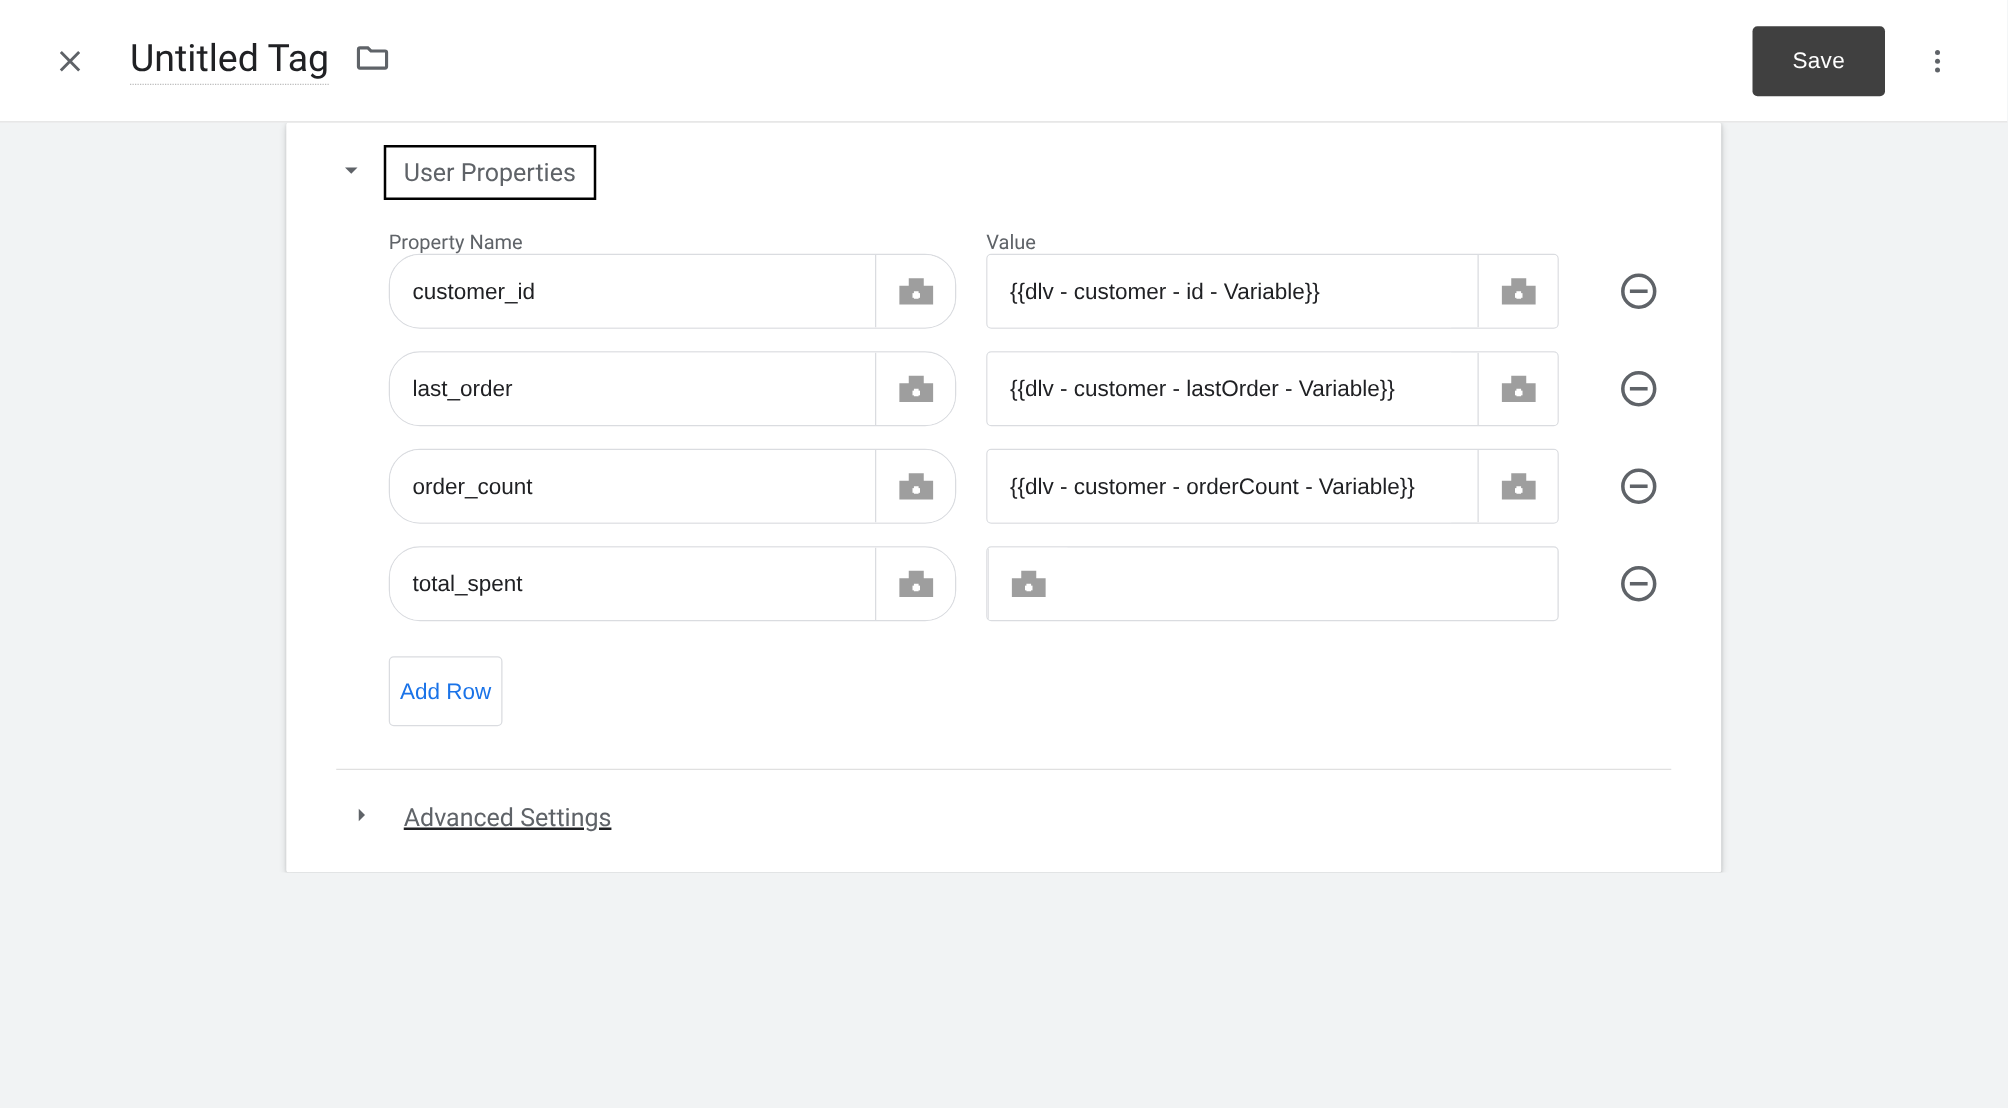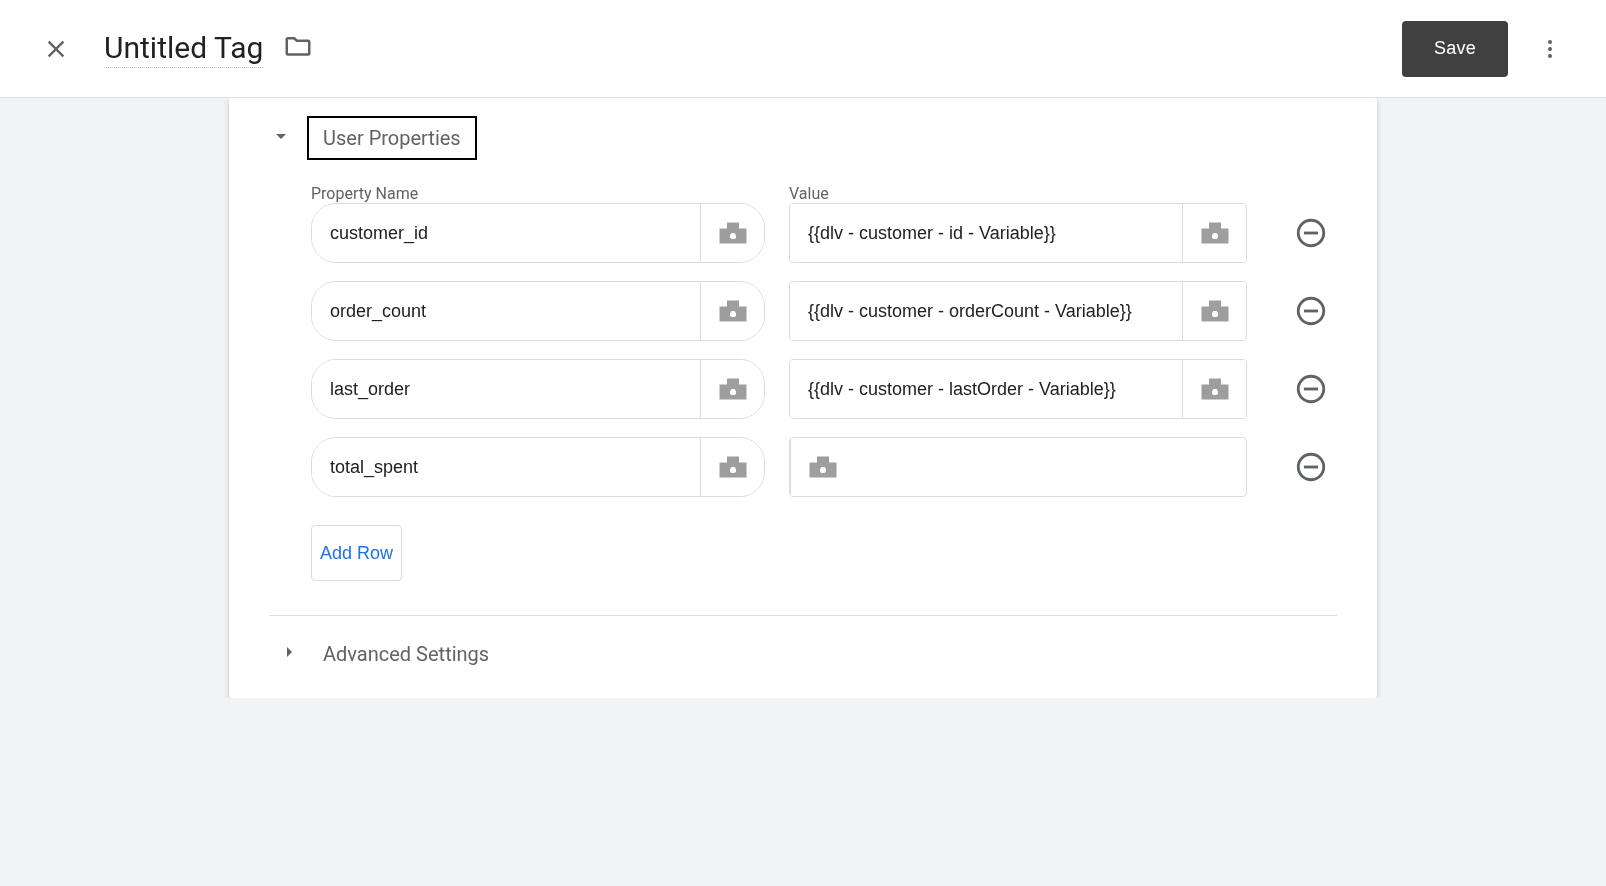--- a/index.html
+++ b/index.html
@@ -169,20 +169,21 @@
   .divider {
     border: none;
     border-top: 1px solid #e0e0e0;
     margin: 34px 40px 0 40px;
   }
   .adv {
     display: flex;
     align-items: center;
     padding: 24px 48px 0 48px;
     cursor: pointer;
+    text-decoration: underline;
   }
   .adv .expand-icon { margin-right: 22px; }
   .adv-text {
     font-size: 20px;
     color: #5f6368;
   }
 
   
   svg.icon24 { width: 24px; height: 24px; }
   svg.icon28 { width: 28px; height: 28px; }
@@ -285,55 +286,55 @@
     </div>
     <div class="remove-btn">
       <svg class="icon34">
               <use href="#remove-circ"></use>
             </svg>
     </div>
   </div>
 
   <div class="prop-row">
     <div class="field-wrap name">
-      <input class="field-input" value="order_count" style="">
+      <input class="field-input" value="last_order" style="">
       <div class="var-btn">
         <svg class="icon36">
                 <use href="#brick"></use>
               </svg>
       </div>
     </div>
     <div class="gap"></div>
     <div class="field-wrap value">
-      <input class="field-input" value="{{dlv - customer - orderCount - Variable}}" style="">
+      <input class="field-input" value="{{dlv - customer - lastOrder - Variable}}" style="">
       <div class="var-btn">
         <svg class="icon36">
                 <use href="#brick"></use>
               </svg>
       </div>
     </div>
     <div class="remove-btn">
       <svg class="icon34">
               <use href="#remove-circ"></use>
             </svg>
     </div>
   </div>
 
   <div class="prop-row">
     <div class="field-wrap name">
-      <input class="field-input" value="last_order" style="">
+      <input class="field-input" value="order_count" style="">
       <div class="var-btn">
         <svg class="icon36">
                 <use href="#brick"></use>
               </svg>
       </div>
     </div>
     <div class="gap"></div>
     <div class="field-wrap value">
-      <input class="field-input" value="{{dlv - customer - lastOrder - Variable}}" style="">
+      <input class="field-input" value="{{dlv - customer - orderCount - Variable}}" style="">
       <div class="var-btn">
         <svg class="icon36">
                 <use href="#brick"></use>
               </svg>
       </div>
     </div>
     <div class="remove-btn">
       <svg class="icon34">
               <use href="#remove-circ"></use>
             </svg>

